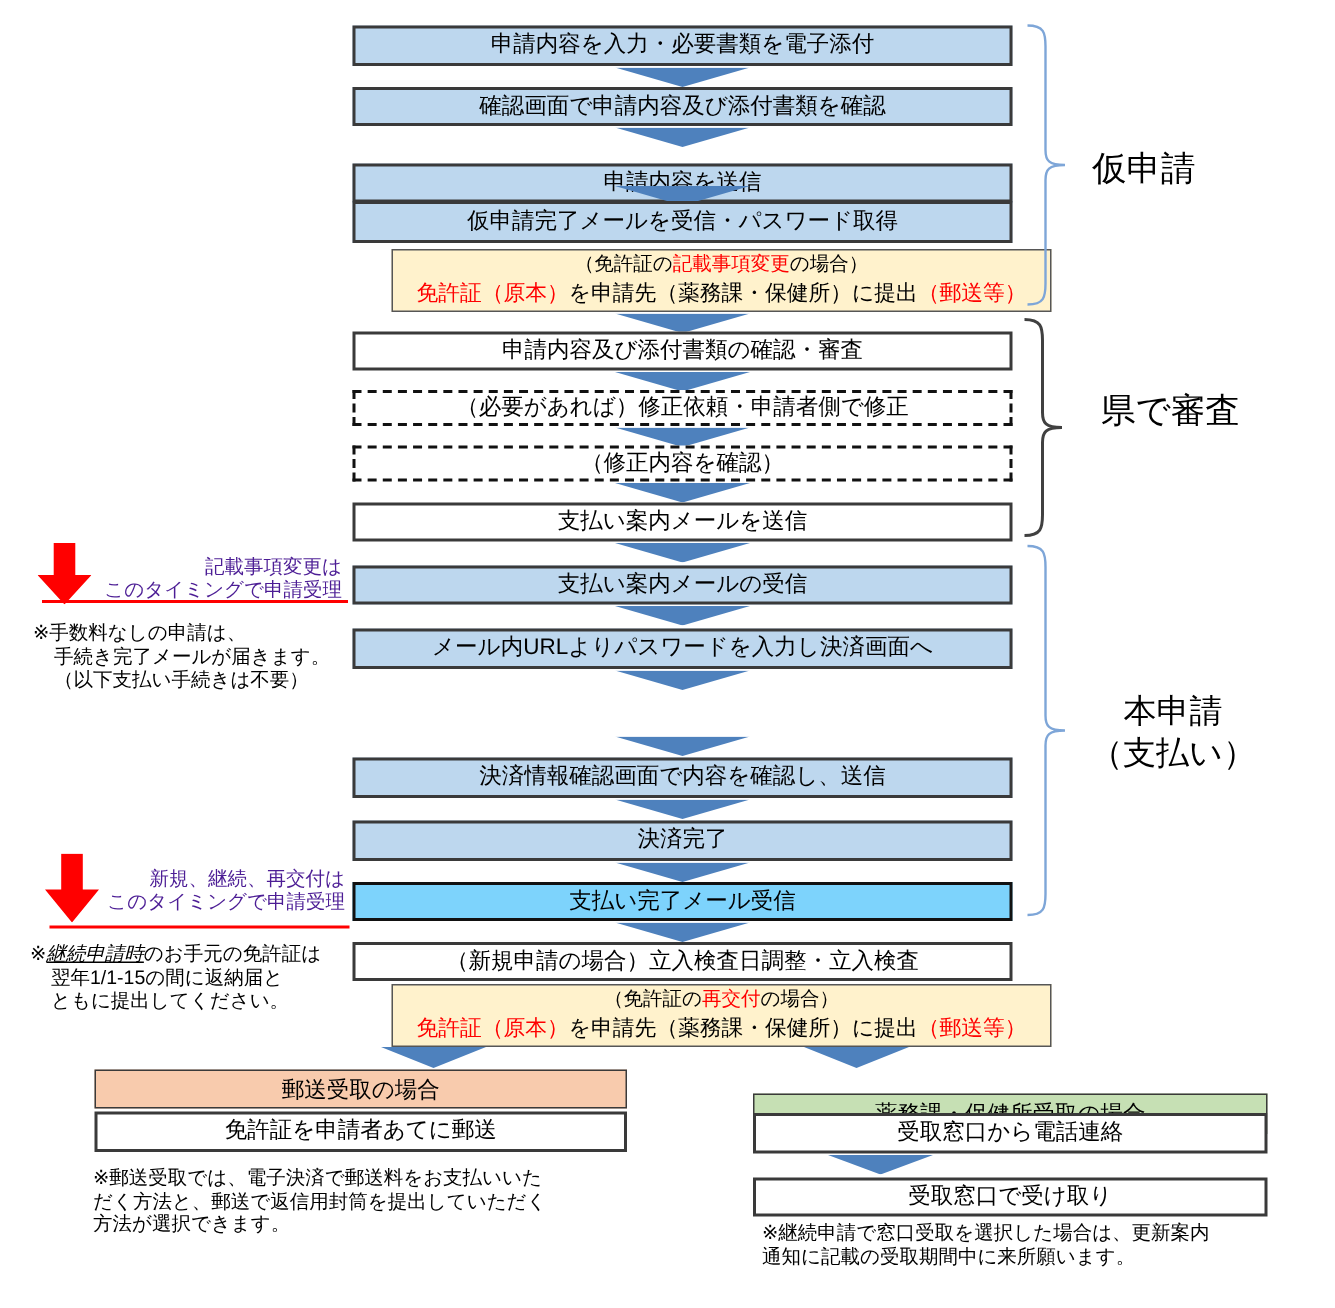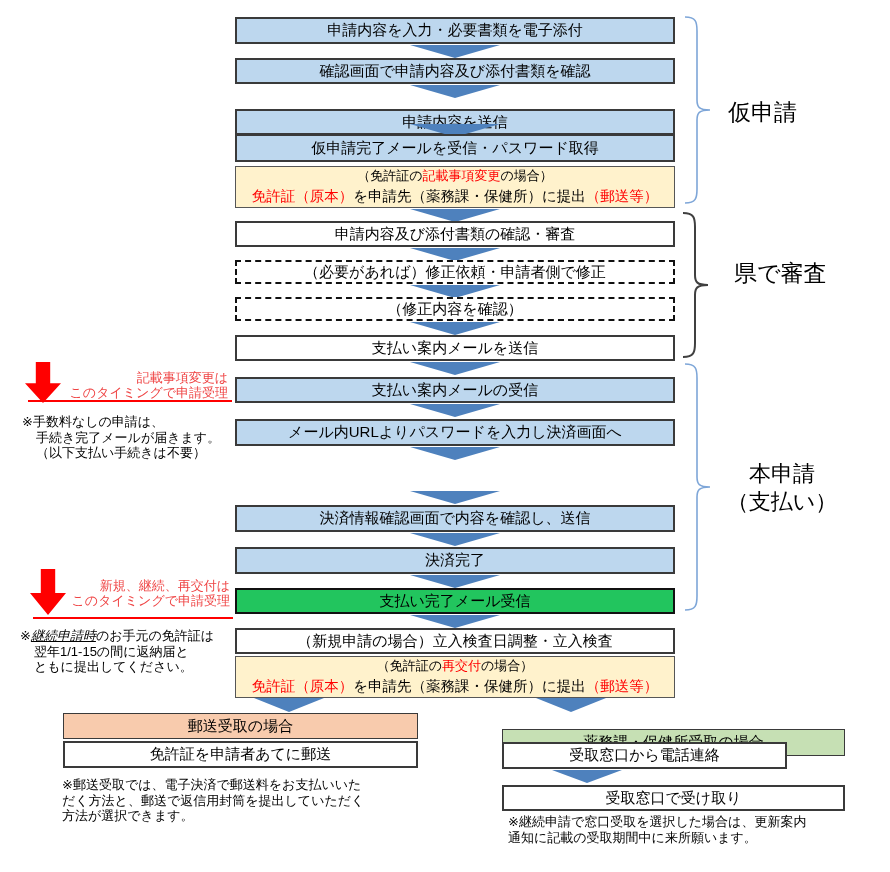--- a/index.html
+++ b/index.html
@@ -9,40 +9,40 @@
     overflow:hidden;
   }
   .box{
     position:absolute;left:235px;width:440px;box-sizing:border-box;
     display:flex;align-items:center;justify-content:center;
     font-size:15px;line-height:1.1;text-align:center;background:#fff;
   }
   .blue{background:#BDD7EE;border:2px solid #3a3a3a;}
   .white{background:#ffffff;border:2px solid #3a3a3a;}
   .dashed{background:#ffffff;border:2px dashed #111111;}
-  .yellow{background:#22c55e;border:2px solid #111111;}
+  .yellow{background:#7dd3fc;border:2px solid #111111;}
   .cream{
     background:#FFF2CC;border:1px solid #565656;
-    flex-direction:column;justify-content:center;line-height:1.45;
+    flex-direction:column;justify-content:center;line-height:1.45;margin-left:26px;
   }
   .cream .ln1{font-size:13px;}
   .cream .ln2{font-size:14.5px;}
   .red{color:#FF0000;}
   .chev{
     position:absolute;left:410px;width:90px;height:13px;background:#4E81BD;
     clip-path:polygon(0 0,100% 0,50% 100%);
   }
   .chev.branch{width:70px;height:14px;}
   .redarrow{
     position:absolute;background:#FF0000;
     clip-path:polygon(30% 0,70% 0,70% 52%,100% 52%,50% 100%,0 52%,30% 52%);
   }
   .redline{position:absolute;height:2px;background:#FF0000;}
   .ann{
-    position:absolute;color:#ef4444;font-size:13px;line-height:15px;
+    position:absolute;color:#4c1d95;font-size:13px;line-height:15px;
     text-align:right;white-space:nowrap;
   }
   .note{position:absolute;font-size:13px;line-height:15.5px;white-space:nowrap;}
   .note .ind{padding-left:14px;}
   .stage{position:absolute;font-size:23px;line-height:28px;white-space:nowrap;}
   .colhead{
     position:absolute;box-sizing:border-box;display:flex;align-items:center;
     justify-content:center;font-size:15px;
   }
   .orange{background:#F8CBAD;border:1.5px solid #3a3a3a;}
@@ -147,21 +147,21 @@
     </div>
   <div class="note" style="left:62px;top:777px;">
     <div>※郵送受取では、電子決済で郵送料をお支払いいた</div>
     <div>だく方法と、郵送で返信用封筒を提出していただく</div>
     <div>方法が選択できます。</div>
   </div>
 
   <div class="colhead green" style="left:502px;top:713px;width:343px;height:27px;">
       <span>薬務課・保健所受取の場合</span>
     </div>
-  <div class="box white" style="left:502px;top:742px;width:285px;height:27px;">
+  <div class="box white" style="left:502px;top:742px;width:343px;height:27px;">
       <span>受取窓口から電話連絡</span>
     </div>
   <div class="chev branch" style="left:552px;top:770px;height:13px;"></div>
   <div class="box white" style="left:502px;top:785px;width:343px;height:26px;">
       <span>受取窓口で受け取り</span>
     </div>
   <div class="note" style="left:508px;top:814px;">
     <div>※継続申請で窓口受取を選択した場合は、更新案内</div>
     <div>通知に記載の受取期間中に来所願います。</div>
   </div>

